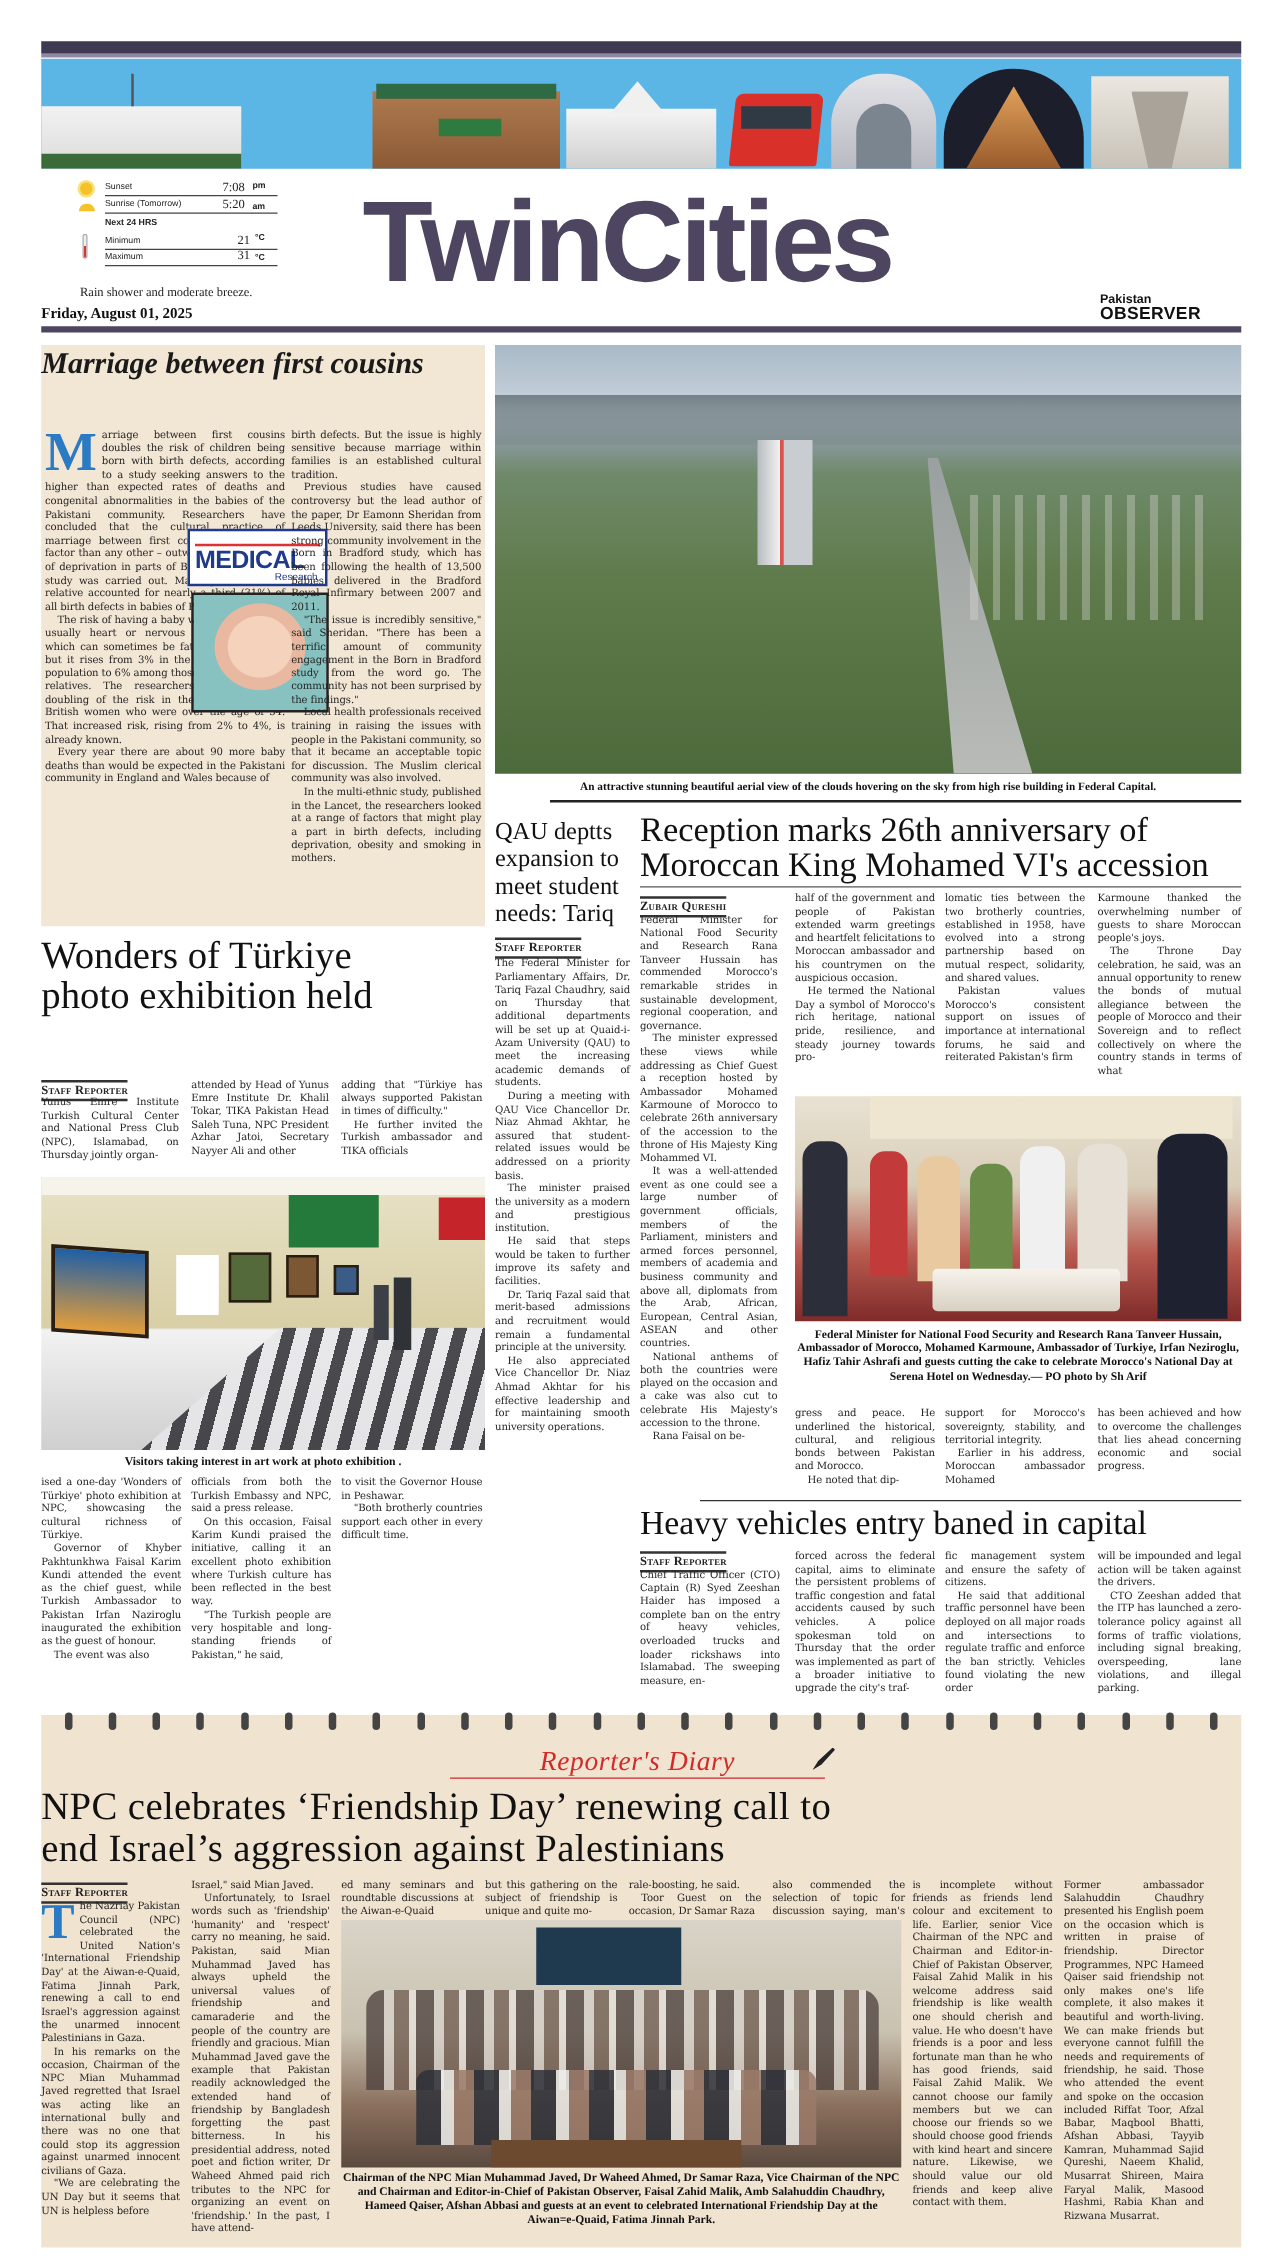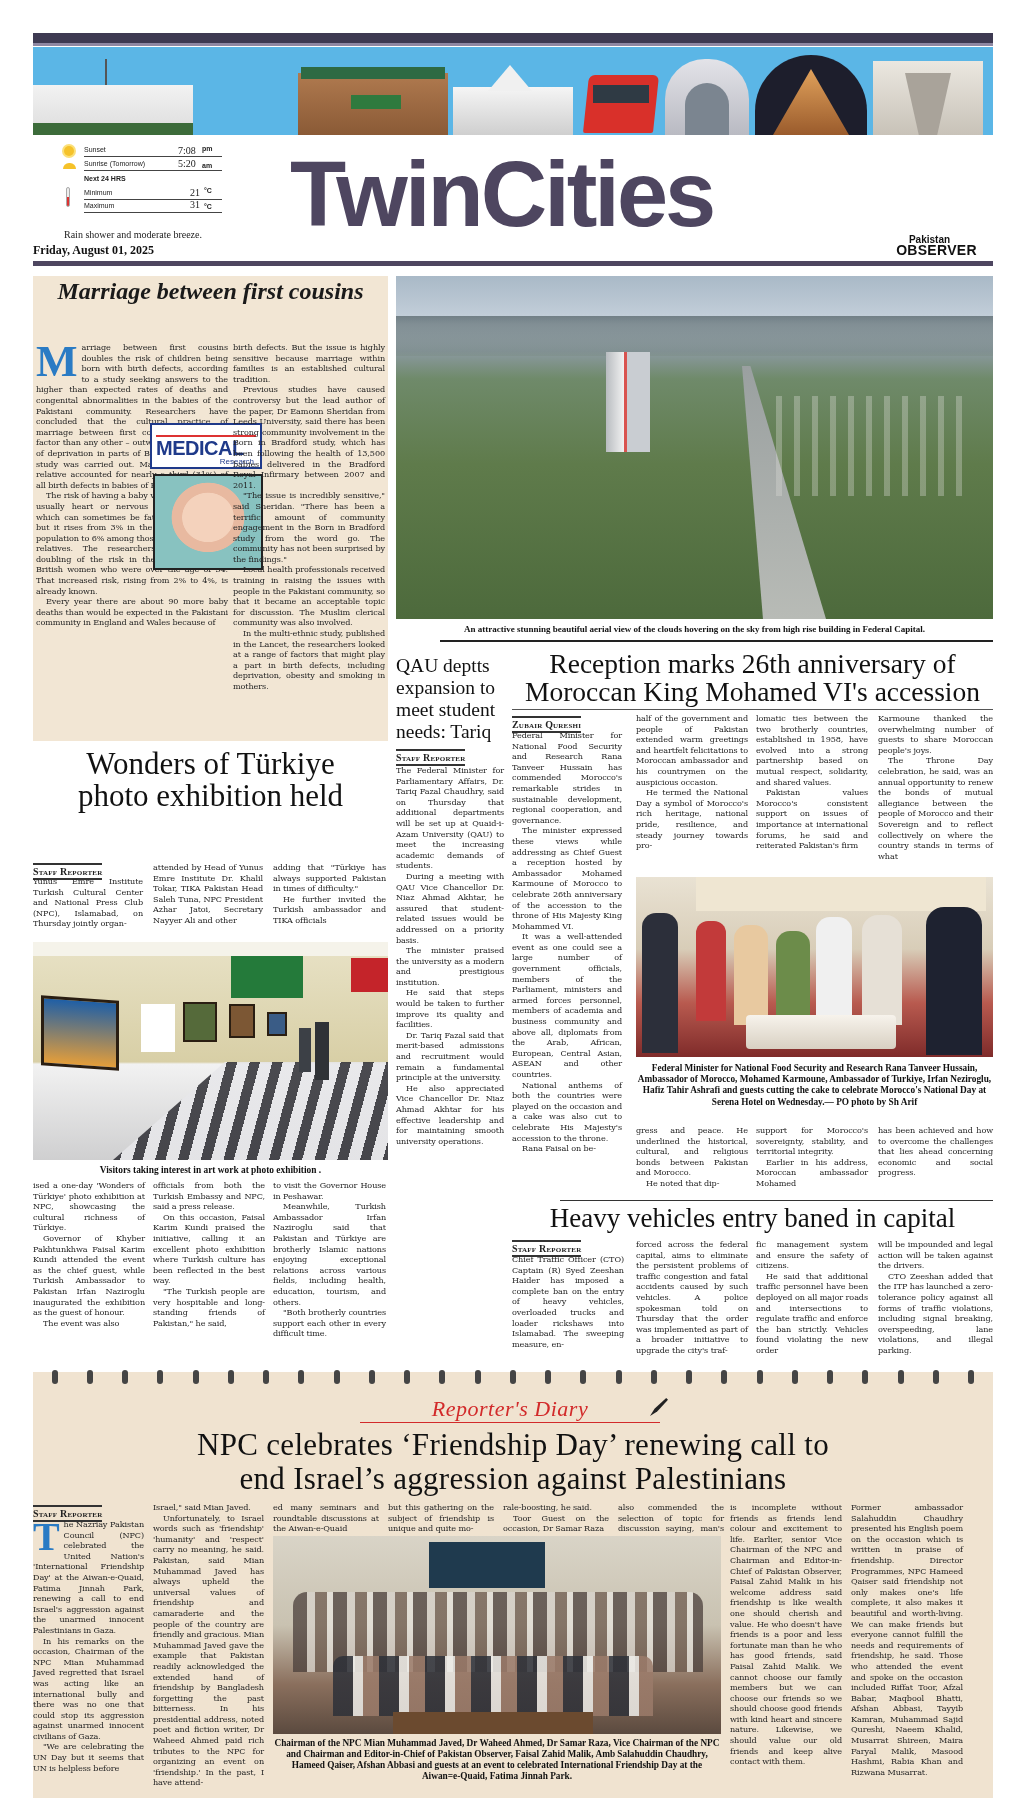--- a/index.html
+++ b/index.html
@@ -6,21 +6,21 @@
 html,body{width:1020px;height:1813px;background:#fff;overflow:hidden}
 body{font-family:"DejaVu Serif",serif;color:#222;position:relative}
 .abs{position:absolute}
 .serif{font-family:"Liberation Serif","DejaVu Serif",serif}
 .sans{font-family:"Liberation Sans","DejaVu Sans",sans-serif}
 .col{position:absolute;font-family:"DejaVu Serif",serif;font-size:8.1px;line-height:10.6px;text-align:justify;hyphens:auto;color:#252525;letter-spacing:-0.1px}
 .col p{text-indent:10px}
 .col p.ni{text-indent:0}
 .byline{font-family:"Liberation Serif",serif;font-weight:bold;font-variant:small-caps;font-size:10px;border-top:2px solid #333;border-bottom:2px solid #333;display:inline-block;padding:1px 0;letter-spacing:0.2px}
 .cap{font-family:"Liberation Serif",serif;font-weight:bold;font-size:9.6px;line-height:11.5px;text-align:center;color:#111}
-.hl{font-family:"Liberation Serif","DejaVu Serif",serif;color:#111;text-align:center}
+.hl{font-family:"Liberation Serif","DejaVu Serif",serif;color:#111;}
 .photo{position:absolute;overflow:hidden}
 .dropcap{float:left;font-family:"Liberation Serif",serif;font-weight:bold;color:#2a7bc4;font-size:44px;line-height:36px;margin:2px 4px 0 0}
 </style>
 </head>
 <body>
 
 <div class="abs" style="left:33px;top:33px;width:960px;height:10px;background:#3e3a52"></div>
 <div class="abs" style="left:33px;top:43px;width:960px;height:3px;background:#8f88a3"></div>
 <div class="abs" style="left:33px;top:47px;width:960px;height:88px;background:#5bb6e6;overflow:hidden">
 
@@ -76,21 +76,21 @@
     <span class="serif" style="position:absolute;left:130px;top:-1px;font-size:10px">31</span>
     <span style="position:absolute;left:144px;top:3px;font-weight:bold">°C</span>
     <span style="position:absolute;left:24px;right:8px;top:12px;border-top:1px solid #444"></span>
   </div>
 </div>
 <div class="abs serif" style="left:64px;top:229px;font-size:10px;color:#222">Rain shower and moderate breeze.</div>
 <div class="abs serif" style="left:33px;top:243px;font-size:12px;font-weight:bold;color:#111">Friday, August 01, 2025</div>
 
 <div class="abs sans" style="left:290px;top:144px;font-size:92px;font-weight:bold;letter-spacing:-3px;color:#4e4660;line-height:100px">TwinCities</div>
 
-<div class="abs sans" style="left:880px;top:235px;width:113px;text-align:center;line-height:10px">
+<div class="abs sans" style="left:880px;top:235px;width:113px;text-align:left;line-height:10px">
   <div style="font-size:10px;font-weight:bold;color:#111;padding-right:14px">Pakistan</div>
   <div style="font-size:14px;font-weight:900;color:#111;letter-spacing:0.3px">OBSERVER</div>
 </div>
 <div class="abs" style="left:33px;top:261px;width:960px;height:5px;background:#4e4660"></div>
 
 <div class="abs" style="left:33px;top:276px;width:355px;height:465px;background:#f2e6d4"></div>
 <div class="abs hl" style="left:33px;top:278px;width:355px;font-size:24px;font-style:italic;font-weight:bold;line-height:26px;color:#1a1a1a">
   <div>Marriage between first cousins</div>
 </div>
 <div class="col" style="left:36px;top:342px;width:192px;height:400px">
@@ -156,31 +156,30 @@
   <p>Governor of Khyber Pakhtunkhwa Faisal Karim Kundi attended the event as the chief guest, while Turkish Ambassador to Pakistan Irfan Naziroglu inaugurated the exhibition as the guest of honour.</p>
   <p>The event was also</p>
 </div>
 <div class="col" style="left:153px;top:1180px;width:112px">
   <p class="ni">officials from both the Turkish Embassy and NPC, said a press release.</p>
   <p>On this occasion, Faisal Karim Kundi praised the initiative, calling it an excellent photo exhibition where Turkish culture has been reflected in the best way.</p>
   <p>"The Turkish people are very hospitable and long-standing friends of Pakistan," he said,</p>
 </div>
 <div class="col" style="left:273px;top:1180px;width:113px">
   <p class="ni">to visit the Governor House in Peshawar.</p>
-  <p>Meanwhile, Turkish Ambassador Irfan Naziroglu said that Pakistan and Türkiye are brotherly Islamic nations enjoying exceptional relations across various fields, including health, education, tourism, and others.</p>
   <p>"Both brotherly countries support each other in every difficult time.</p>
 </div>
 
 <div class="abs hl" style="left:396px;top:655px;width:110px;font-size:19.5px;line-height:22px;text-align:left">QAU deptts expansion to meet student needs: Tariq</div>
 <div class="abs" style="left:396px;top:746px;width:110px"><span class="byline">Staff Reporter</span></div>
 <div class="col" style="left:396px;top:765px;width:108px">
   <p class="ni">The Federal Minister for Parliamentary Affairs, Dr. Tariq Fazal Chaudhry, said on Thursday that additional departments will be set up at Quaid-i-Azam University (QAU) to meet the increasing academic demands of students.</p>
   <p>During a meeting with QAU Vice Chancellor Dr. Niaz Ahmad Akhtar, he assured that student-related issues would be addressed on a priority basis.</p>
   <p>The minister praised the university as a modern and prestigious institution.</p>
-  <p>He said that steps would be taken to further improve its quality and facilities.</p>
+  <p>He said that steps would be taken to further improve its safety and facilities.</p>
   <p>Dr. Tariq Fazal said that merit-based admissions and recruitment would remain a fundamental principle at the university.</p>
   <p>He also appreciated Vice Chancellor Dr. Niaz Ahmad Akhtar for his effective leadership and for maintaining smooth university operations.</p>
 </div>
 
 <div class="abs hl" style="left:512px;top:650px;width:481px;font-size:27.5px;line-height:28px">
   <div>Reception marks 26th anniversary of</div>
   <div>Moroccan King Mohamed VI's accession</div>
 </div>
 <div class="abs" style="left:512px;top:709px;width:481px;border-top:1px solid #555"></div>
 <div class="abs" style="left:512px;top:713px"><span class="byline">Zubair Qureshi</span></div>

